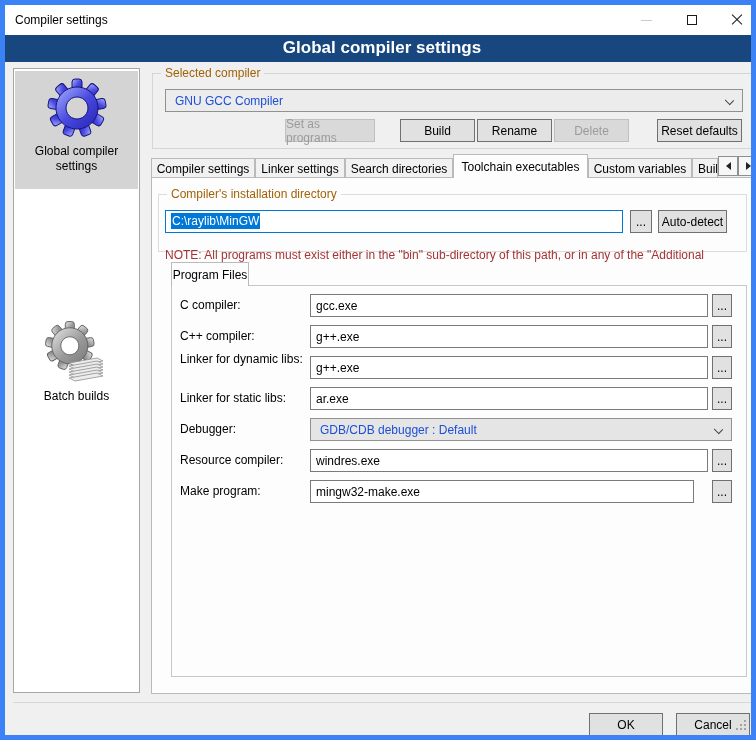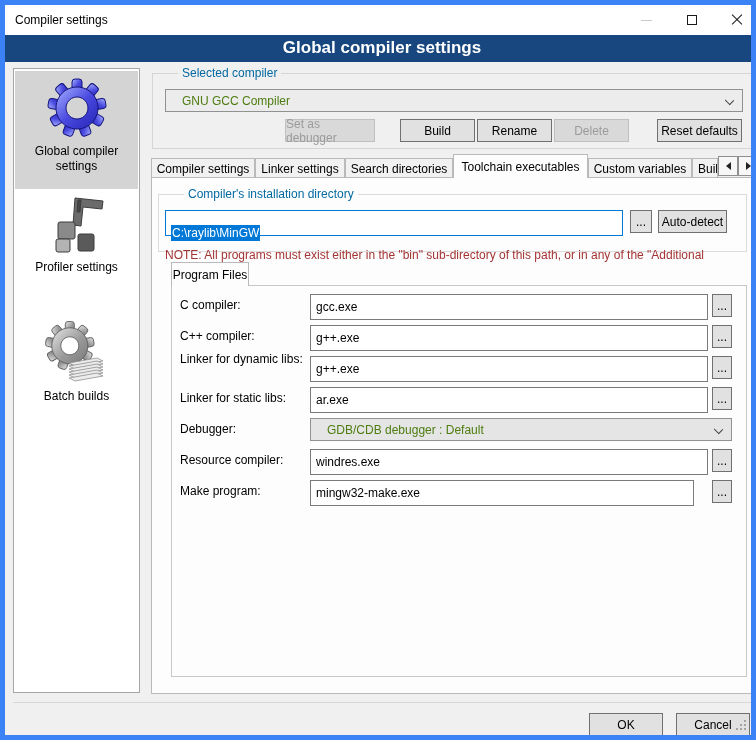--- a/index.html
+++ b/index.html
@@ -19,30 +19,30 @@
   
   .banner{position:absolute;left:0;top:30px;width:754px;height:27px;background:#17477e;color:#fff;
           font-size:17px;font-weight:bold;text-align:center;line-height:26px;}
   
   .sidebar{position:absolute;left:8px;top:63px;width:127px;height:625px;background:#fff;border:1px solid #a6a6a6;}
   .side-item{position:absolute;left:1px;width:123px;text-align:center;cursor:default;}
   .side-item .lbl{font-size:12px;line-height:15px;color:#000;}
   .side-sel{background:#d4d4d4;}
   
   .groupbox{position:absolute;border:1px solid #d5d5d5;}
-  .legend{position:absolute;top:-8px;left:25px;padding:0 4px;font-size:12px;color:#0369a1;background:#f0f0f0;line-height:14px;white-space:nowrap;text-align:right;}
+  .legend{position:absolute;top:-8px;left:8px;padding:0 4px;font-size:12px;color:#a16207;background:#f0f0f0;line-height:14px;white-space:nowrap;text-align:right;}
   .legend.onwhite{background:#fdfdfd;}
   
   .btn{position:absolute;height:23px;background:#e1e1e1;border:1px solid #707070;font-size:12px;color:#000;
        display:flex;align-items:center;justify-content:center;}
   .btn.disabled{background:#d9d9d9;border-color:#c0c0c0;color:#9b9b9b;}
-  .combo{position:absolute;height:23px;background:#ececec;border:1px solid #919191;font-size:12px;color:#4d7c0f;
-         display:flex;align-items:center;padding-left:16px;}
+  .combo{position:absolute;height:23px;background:#ececec;border:1px solid #919191;font-size:12px;color:#1d4ed8;
+         display:flex;align-items:center;padding-left:9px;}
   .combo .chev{position:absolute;right:9px;top:7px;width:7px;height:7px;border-right:1px solid #444;border-bottom:1px solid #444;transform:rotate(45deg) scale(1,0.9);}
-  .tinput{position:absolute;height:23px;background:#fff;border:1px solid #7a7a7a;font-size:12px;color:#000;padding:12px 5px;line-height:21px;}
+  .tinput{position:absolute;height:23px;background:#fff;border:1px solid #7a7a7a;font-size:12px;color:#000;padding:0 5px;line-height:21px;}
   input.tinput{outline:none;}
   .focused{border:1px solid #0078d7;}
   .sel-text{background:#0078d7;color:#fff;padding:1px 1px;}
   
   .tab{position:absolute;top:153px;height:20px;background:#f1f1f1;border:1px solid #bababa;border-bottom:none;
        font-size:12px;display:flex;align-items:center;justify-content:center;overflow:hidden;white-space:nowrap;z-index:2;}
   .tab.active{top:149px;height:24px;background:#fdfdfd;z-index:4;}
   .subtab{position:absolute;height:20px;background:#f1f1f1;border:1px solid #bababa;border-bottom:none;
        font-size:12px;display:flex;align-items:center;justify-content:center;z-index:2;}
   .subtab.active{background:#fdfdfd;z-index:4;}
@@ -101,32 +101,20 @@
             <rect x="27" y="3" width="10" height="14" rx="3" transform="rotate(240 32 32)"></rect>
             <rect x="27" y="3" width="10" height="14" rx="3" transform="rotate(280 32 32)"></rect>
             <rect x="27" y="3" width="10" height="14" rx="3" transform="rotate(320 32 32)"></rect>
           </g>
           <path fill-rule="evenodd" d="M32,11 a21,21 0 1,0 0.0001,0 Z M32,21 a11,11 0 1,1 -0.0001,0 Z"></path>
         </g>
       </svg>
       <div class="lbl">Global compiler settings</div>
     </div>
 
-    <div class="side-item" style="top:123px;height:105px;">
-      <svg width="64" height="64" viewBox="0 0 64 64">
-        <g stroke="#3d3d3d" stroke-width="1">
-          <path d="M30,6 L58,9 L57,17 L38,15 L36,34 L28,33 Z" fill="#6b6b6b"></path>
-          <path d="M33,8 L36,8 L35,20 L32,20 Z" fill="#454545"></path>
-          <rect x="13" y="30" width="17" height="17" rx="2" fill="#8a8a8a"></rect>
-          <rect x="11" y="47" width="14" height="13" rx="2" fill="#b3b3b3"></rect>
-          <rect x="33" y="42" width="16" height="17" rx="2" fill="#5a5a5a"></rect>
-        </g>
-      </svg>
-      <div class="lbl">Profiler settings</div>
-    </div>
 
     <div class="side-item" style="top:252px;height:100px;">
       <svg width="64" height="64" viewBox="0 0 64 64">
         <defs>
           <linearGradient id="graygear" x1="0" y1="0" x2="1" y2="1">
             <stop offset="0" stop-color="#e6e6e6"></stop>
               <stop offset="0.55" stop-color="#9a9a9a"></stop>
               <stop offset="1" stop-color="#7a7a7a"></stop>
           </linearGradient>
         </defs>
@@ -157,21 +145,21 @@
     </div>
   </div>
 
   <div class="groupbox" style="left:147px;top:68px;width:601px;height:76px;">
     <span class="legend">Selected compiler</span>
   </div>
   <div class="combo z5" style="left:160px;top:84px;width:578px;">
     <span>GNU GCC Compiler</span>
     <span class="chev"></span>
   </div>
-  <div class="btn disabled z5" style="left:280px;top:114px;width:90px;">Set as debugger</div>
+  <div class="btn disabled z5" style="left:280px;top:114px;width:90px;">Set as programs</div>
   <div class="btn z5" style="left:395px;top:114px;width:75px;">Build</div>
   <div class="btn z5" style="left:472px;top:114px;width:75px;">Rename</div>
   <div class="btn disabled z5" style="left:549px;top:114px;width:75px;">Delete</div>
   <div class="btn z5" style="left:652px;top:114px;width:85px;">Reset defaults</div>
 
   <div class="tab" style="left:146px;width:104px;">Compiler settings</div>
   <div class="tab" style="left:250px;width:90px;">Linker settings</div>
   <div class="tab" style="left:340px;width:108px;">Search directories</div>
   <div class="tab active" style="left:448px;width:135px;">Toolchain executables</div>
   <div class="tab" style="left:583px;width:104px;">Custom variables</div>

